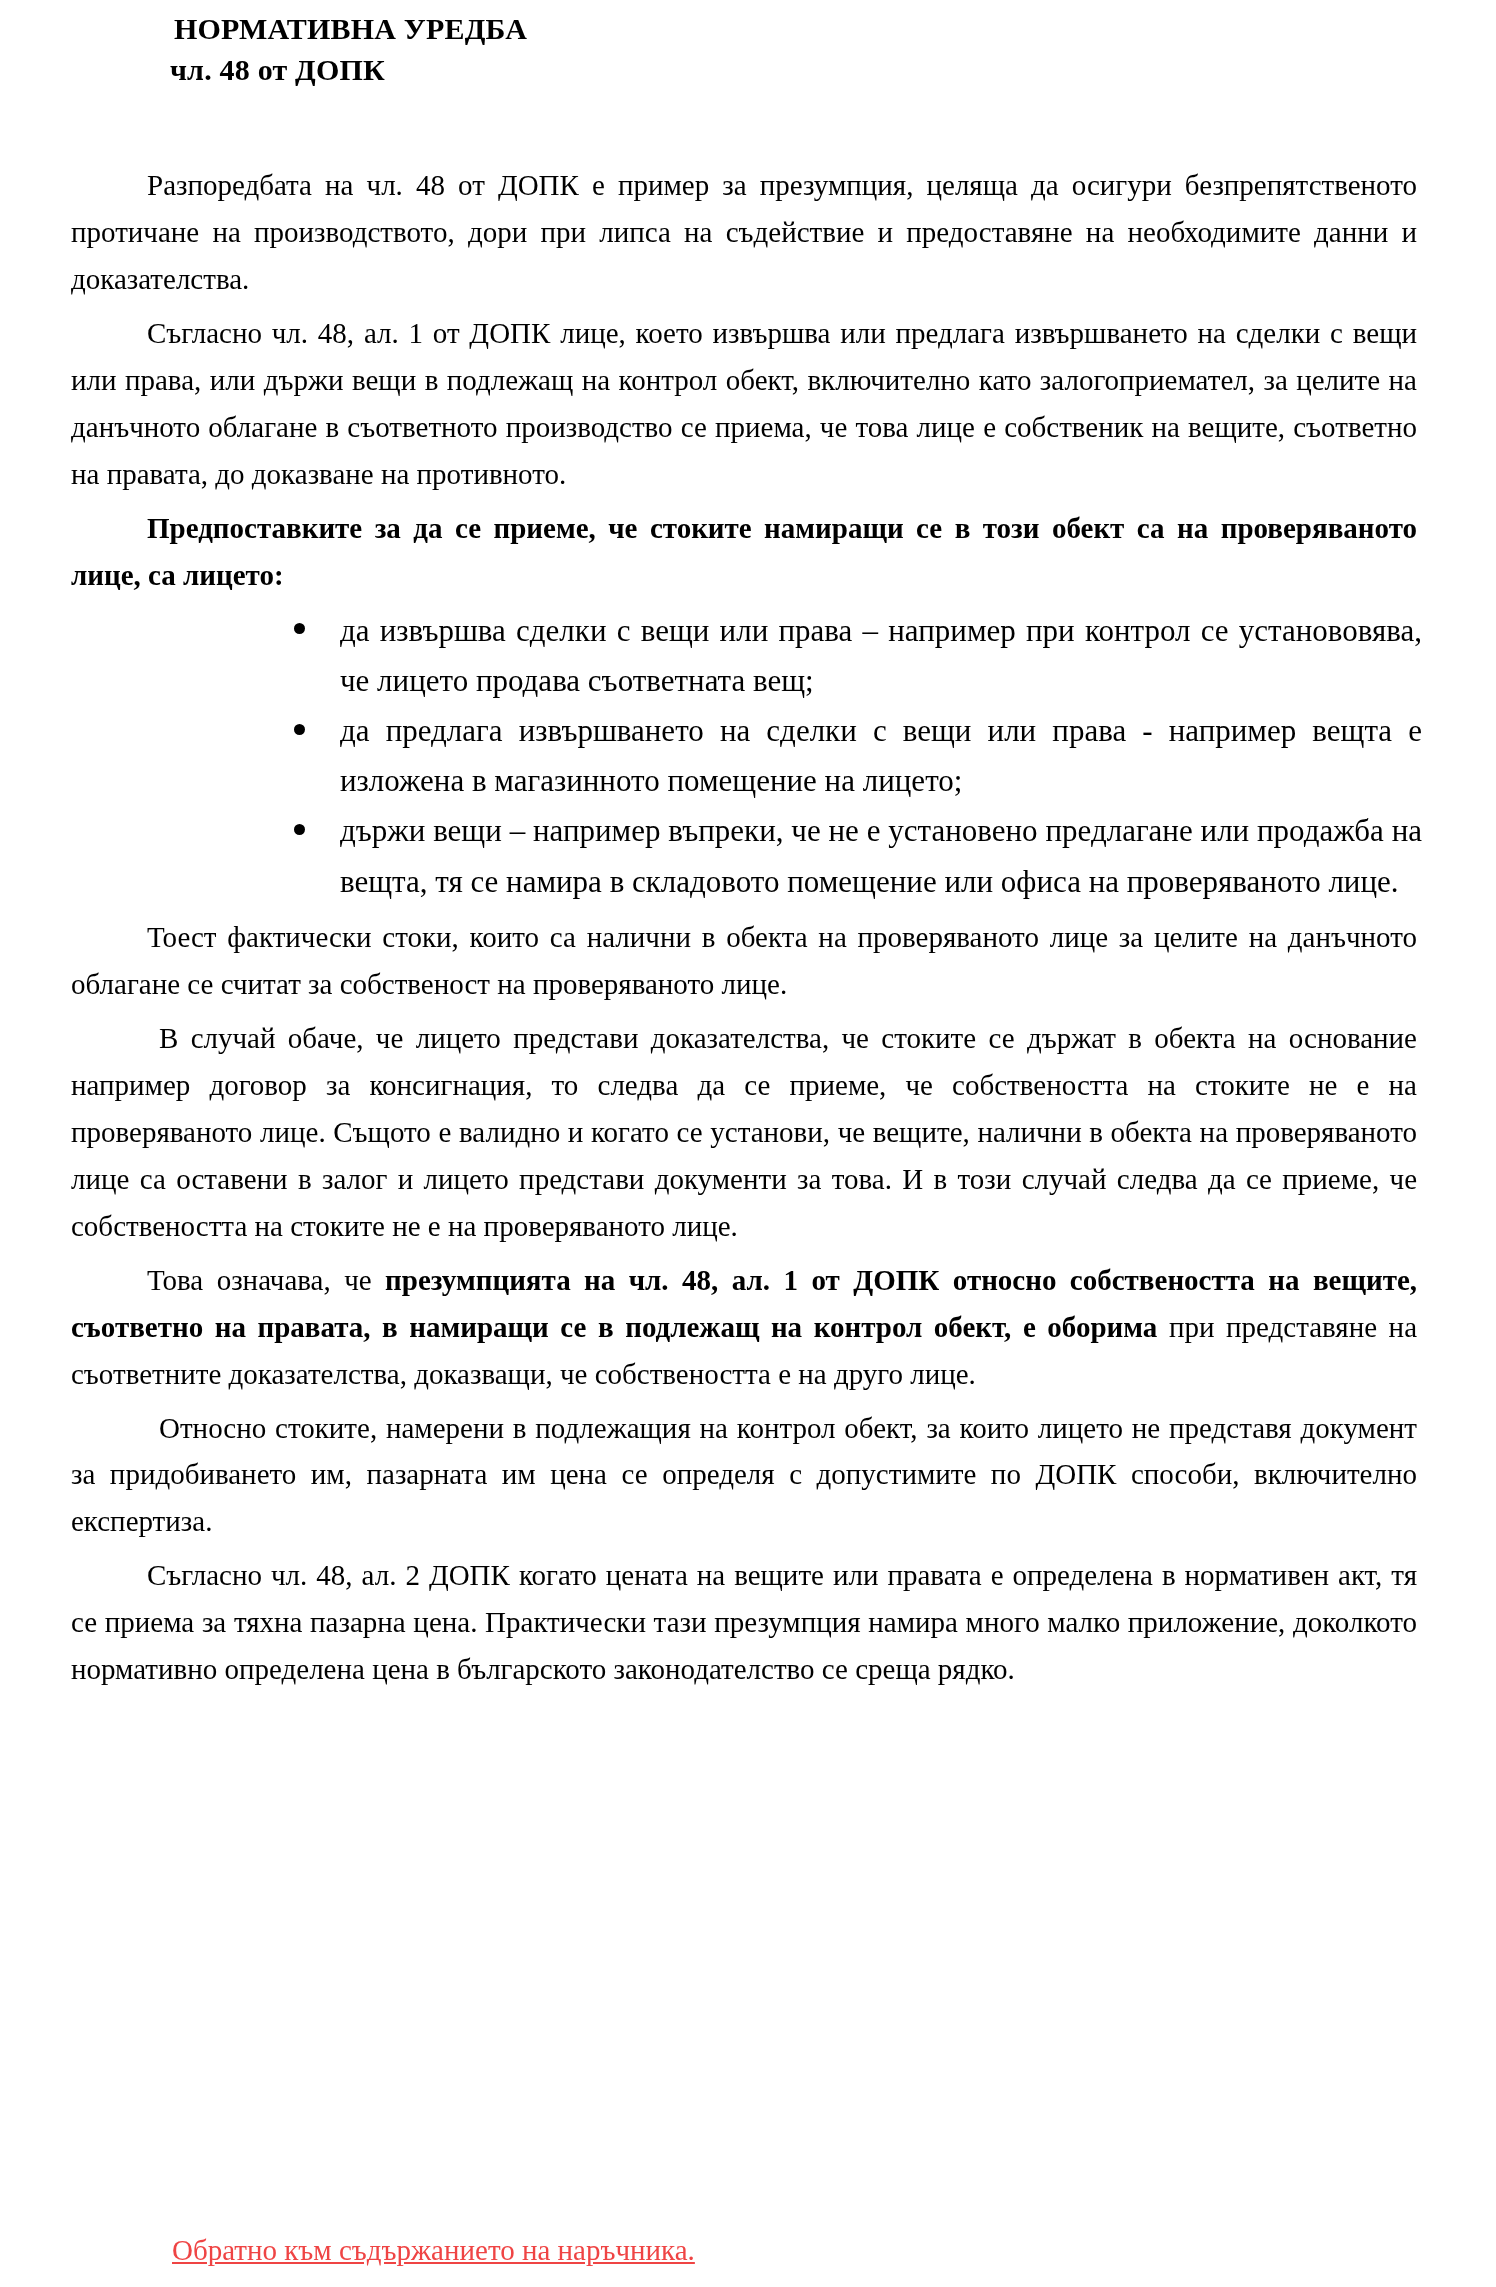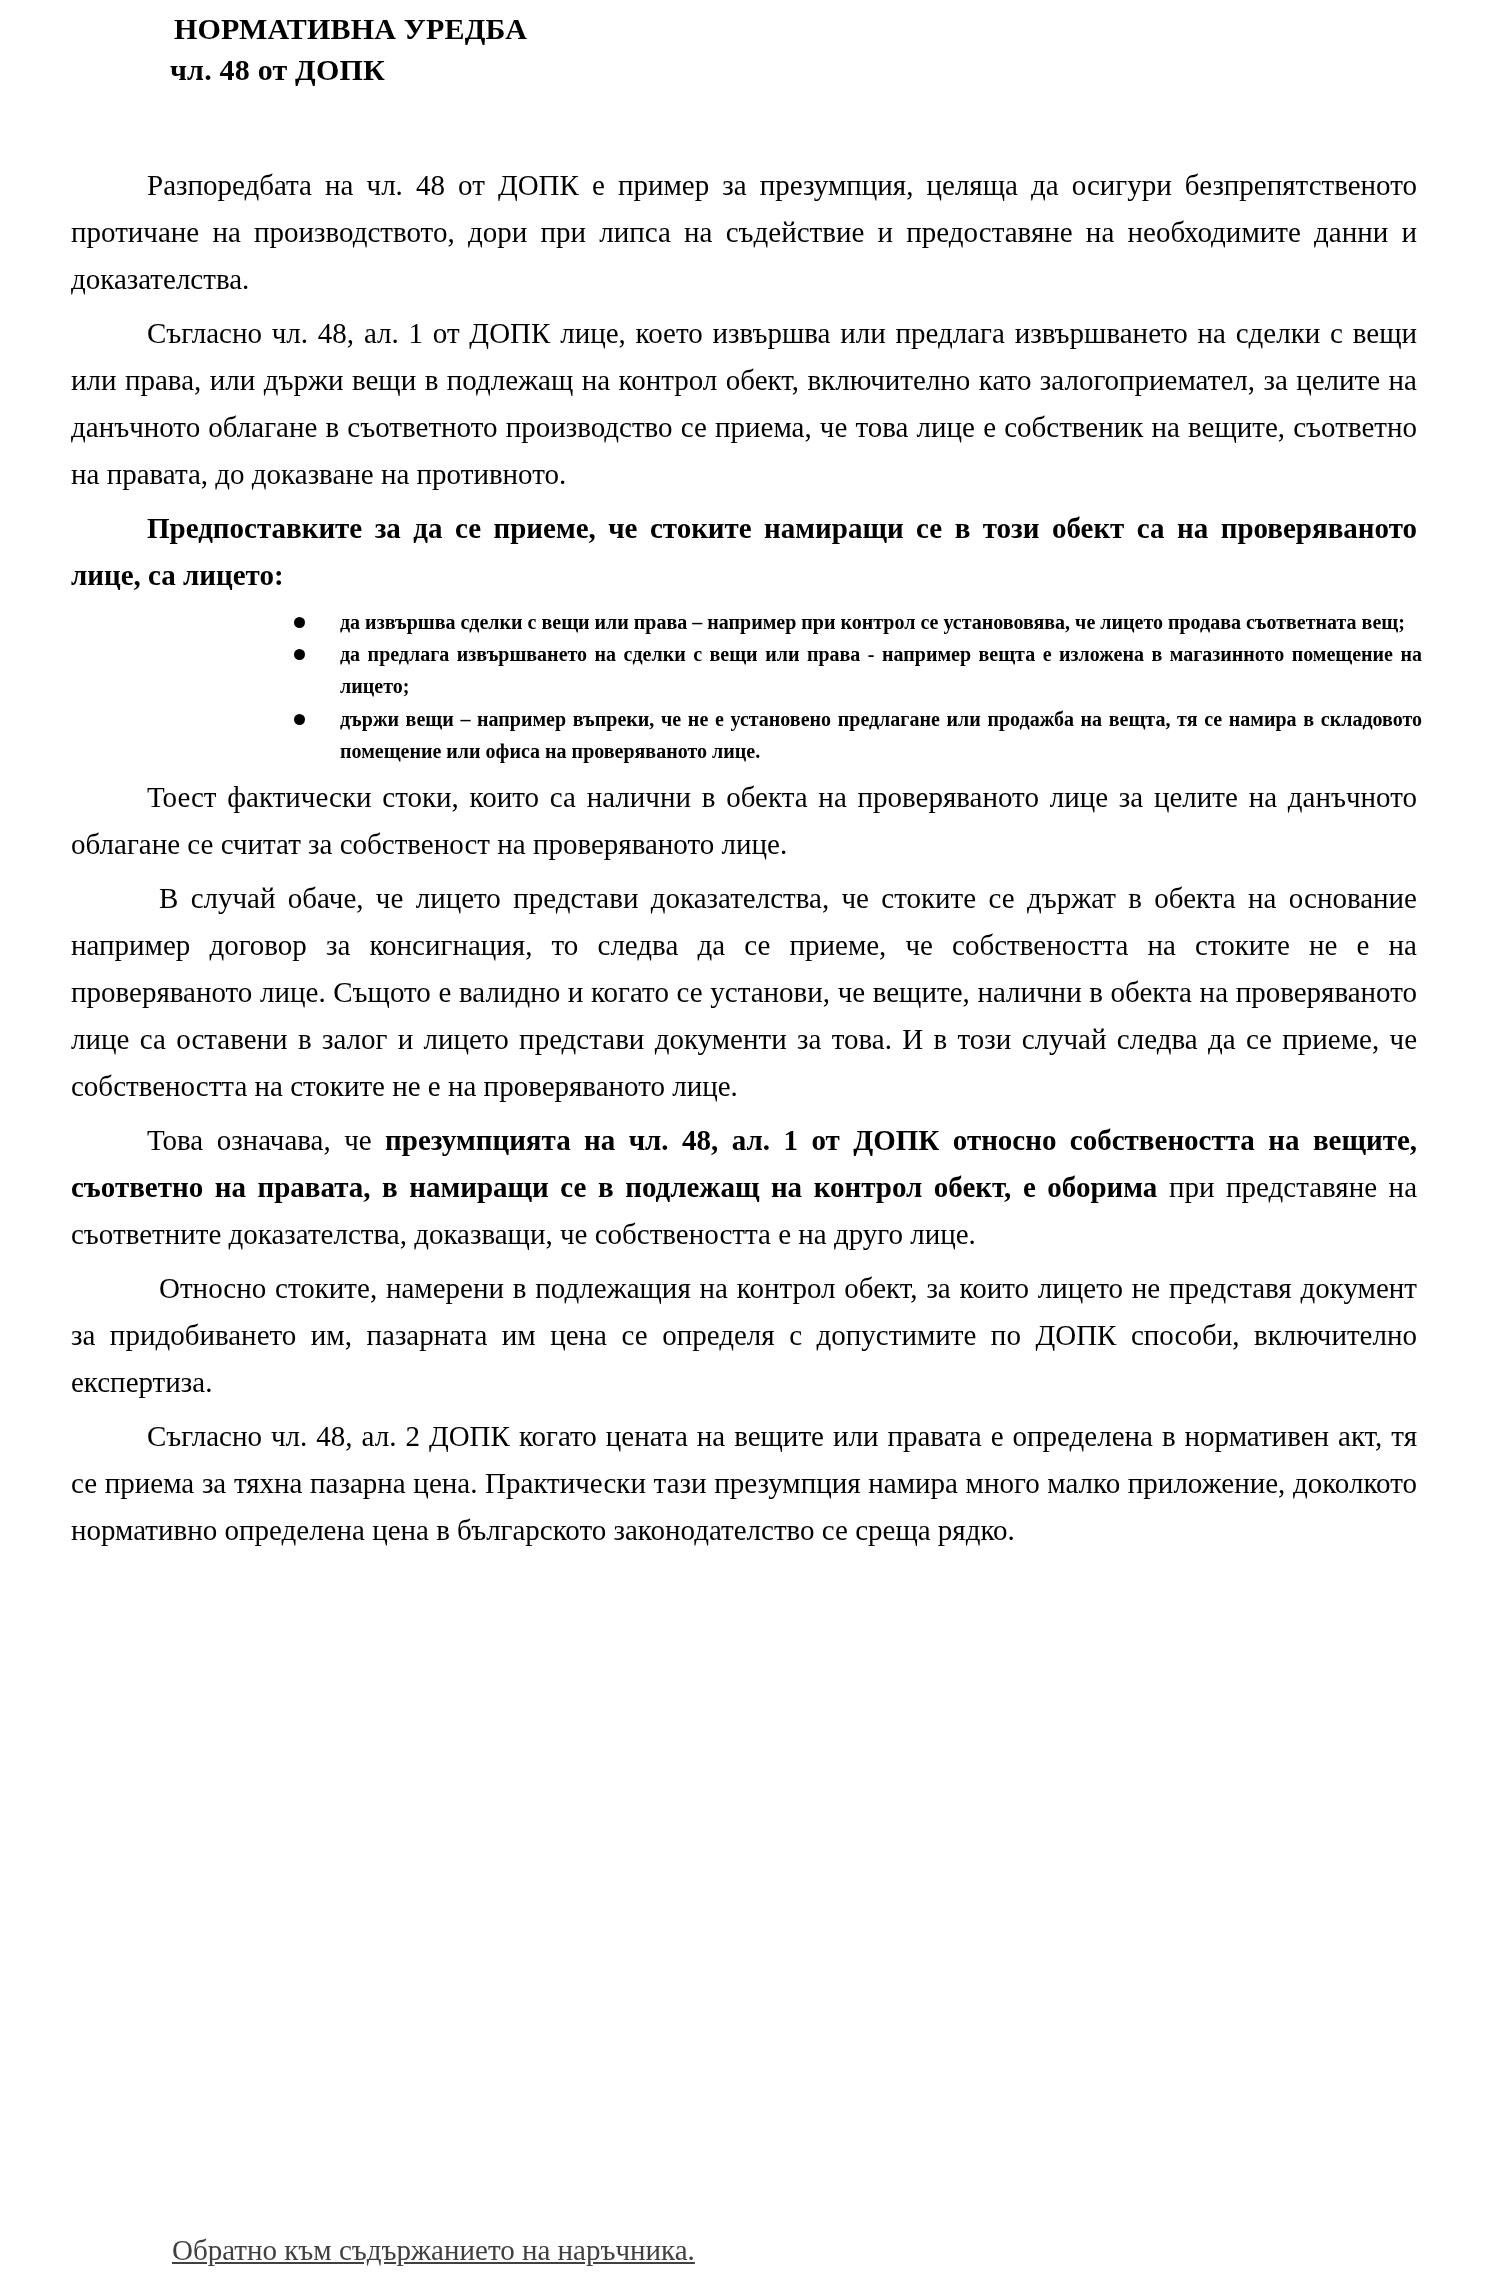--- a/index.html
+++ b/index.html
@@ -57,23 +57,23 @@
   p.para.bold {
     font-weight: bold;
   }
   .bullets {
     list-style: none;
     margin: 0;
     padding: 0;
   }
   .bullets li {
     position: relative;
-    font-size: 20px;
+    font-size: 31px;
     line-height: 1.62;
-    font-weight: bold;
+    font-weight: normal;
     text-align: justify;
     text-justify: inter-word;
     margin: 0 0 0 0;
     padding-left: 276px;
     padding-right: 2px;
   }
   .bullets li .dot {
     position: absolute;
     left: 230px;
     top: 0.58em;
@@ -85,21 +85,21 @@
   }
   .bullets li .txt {
     display: block;
   }
   .footer-link {
     position: absolute;
     left: 172px;
     top: 2232px;
     font-size: 29px;
     line-height: 1.3;
-    color: #404040;
+    color: #ef4444;
     text-decoration: underline;
     white-space: nowrap;
   }
   b { font-weight: bold; }
 </style>
 </head>
 <body>
 
 <div class="page">
 

